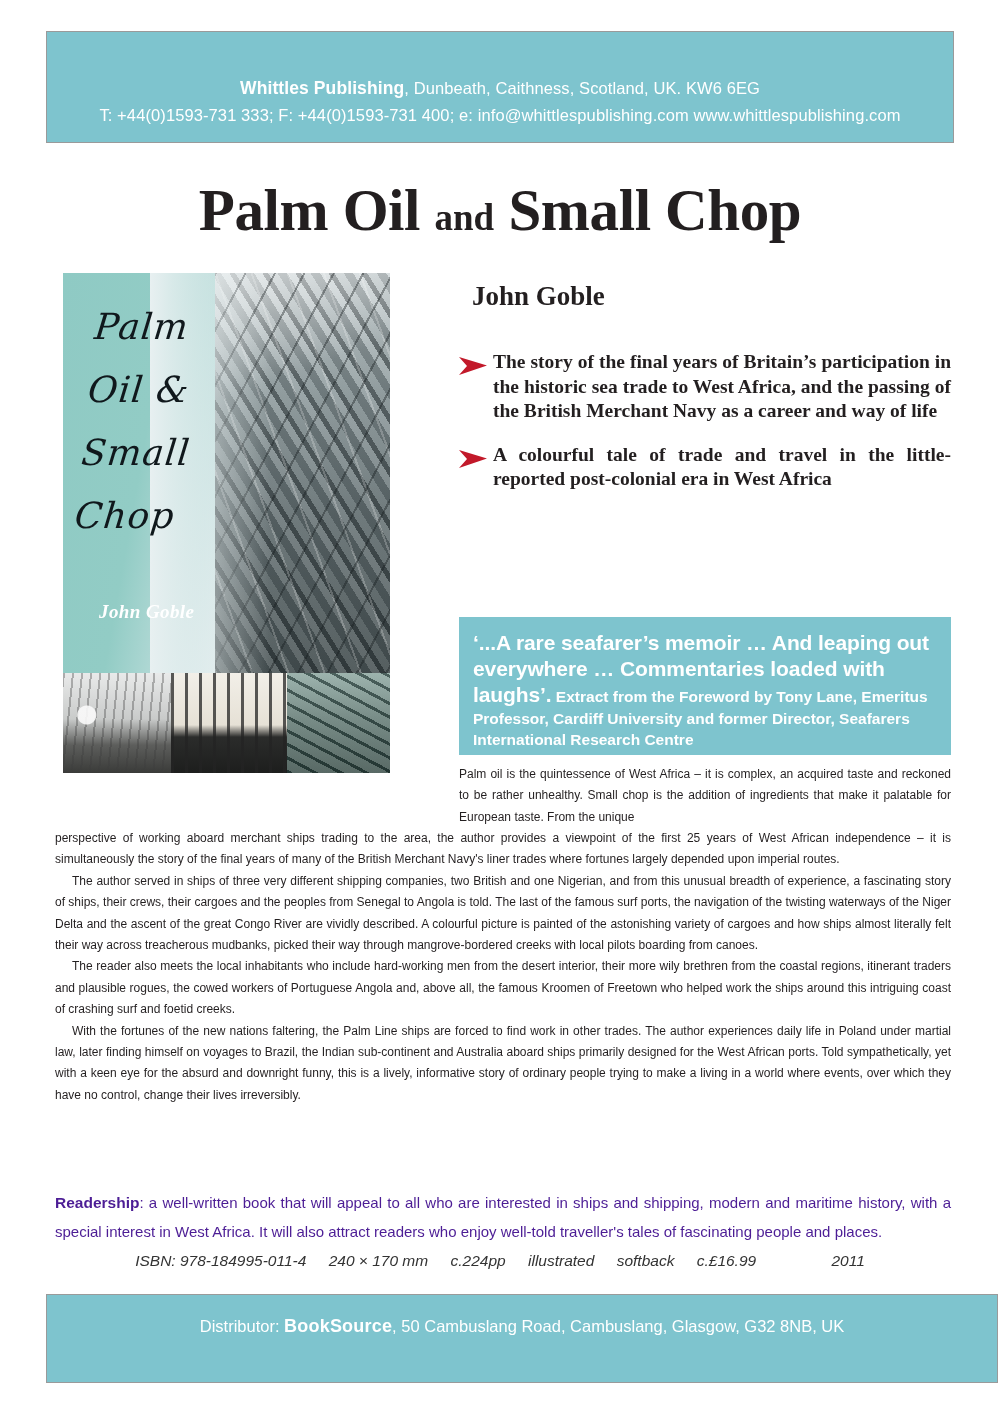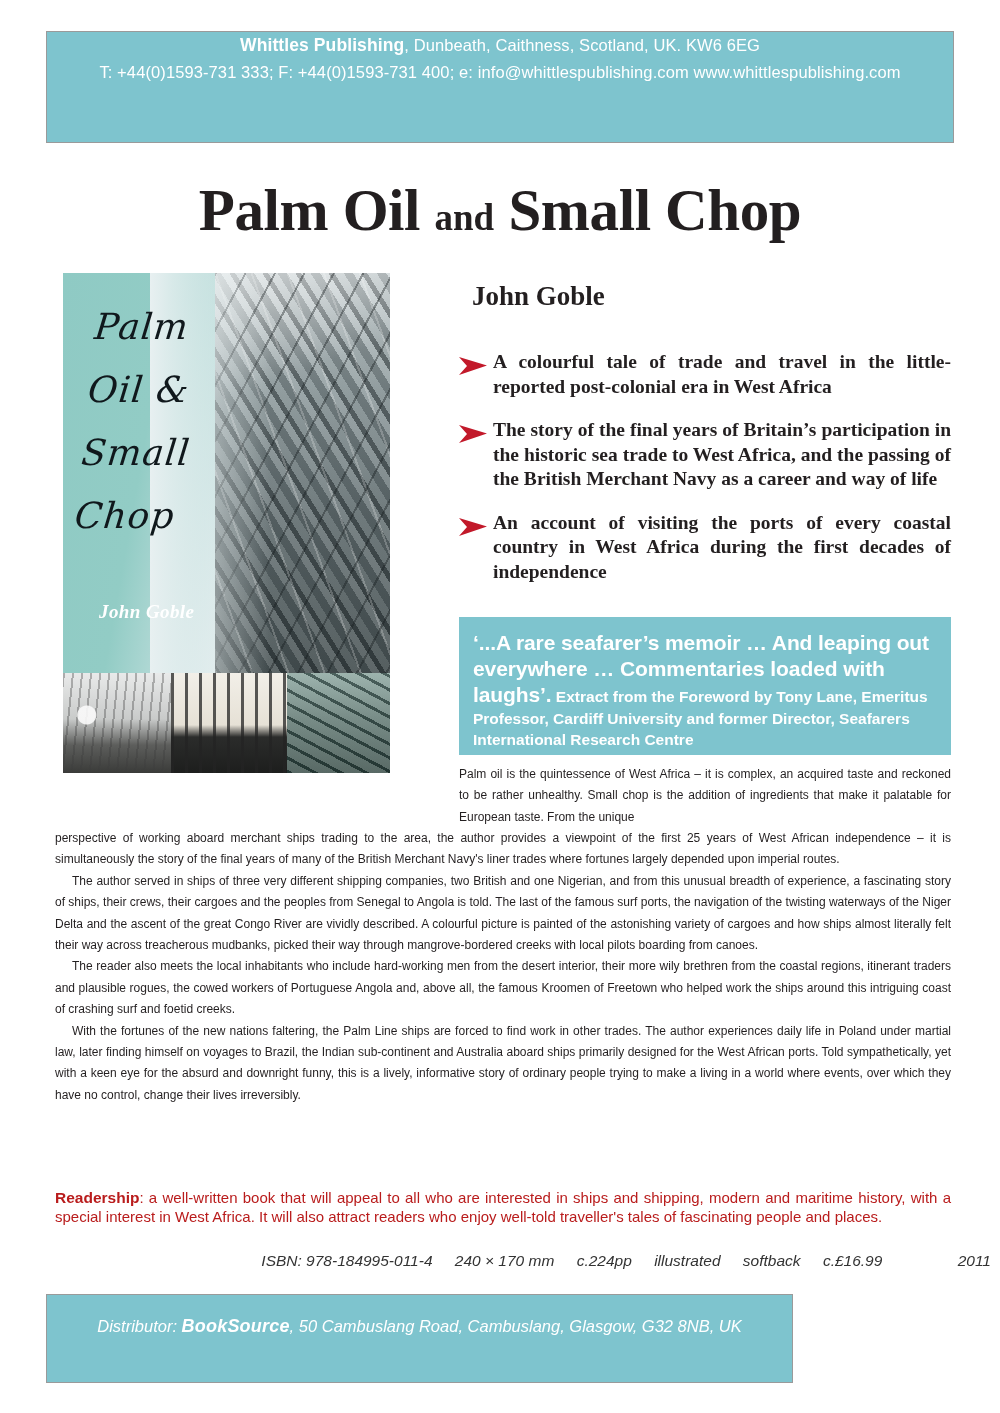--- a/index.html
+++ b/index.html
@@ -16,29 +16,29 @@
   
   .band{
     position:absolute;
     background:#7ec4ce;
     border:1px solid #9a9a9a;
     box-sizing:border-box;
     text-align:center;
     color:#ffffff;
   }
   #header-band{left:46px;top:31px;width:908px;height:112px;}
-  #footer-band{left:46px;top:1294px;width:747px;height:89px;font-style:italic;}
+  #footer-band{left:46px;top:1294px;width:952px;height:89px;}
 
   .hdr-line{
     font-size:16.5px;
     letter-spacing:.1px;
     line-height:27px;
     font-weight:400;
   }
-  #header-band .hdr-inner{}
+  #header-band .hdr-inner{padding-top:43px;}
   #header-band .pub-name{font-weight:bold;font-size:17.5px;}
 
   #footer-band .ftr-inner{padding-top:18px;}
   .ftr-line{font-size:16.5px;line-height:26px;}
   #footer-band .dist-name{font-weight:bold;font-size:18px;letter-spacing:.2px;}
 
   
   #main-title{
     position:absolute;left:0;top:176px;width:1000px;
     text-align:center;
@@ -160,27 +160,27 @@
     text-align:justify;
     color:#231f20;
   }
   #body-wrap{left:459px;top:764px;width:492px;}
   #body-full{left:55px;top:828px;width:896px;}
   .body-text p{margin:0;}
   .body-text p.ind{text-indent:17px;}
 
   #readership{
     position:absolute;left:55px;top:1188px;width:896px;
-    font-size:15px;line-height:19px;text-align:justify;color:#b91c1c;
+    font-size:15px;line-height:29px;text-align:justify;color:#4c1d95;
   }
   #readership b{font-weight:bold;font-size:15.5px;}
 
   #isbn-line{
     position:absolute;left:0;top:1252px;width:1000px;
-    text-align:right;
+    text-align:center;
     font-style:italic;
     font-size:15.5px;
     color:#333333;
   }
   #isbn-line span{margin:0 9px;}
   #isbn-line .yr{margin-left:62px;}
 </style>
 </head>
 <body>
 
@@ -214,40 +214,32 @@
   <div id="author-name">John Goble</div>
 
   <div id="bullets">
 
     <div class="bullet">
       <div class="arrow">
         <svg width="28" height="18" viewBox="0 0 28 18">
             <path d="M0 0 L28 8.5 L0 18 L8 9 Z" fill="#c2192a"></path>
           </svg>
       </div>
-      <div class="bullet-text">A colourful tale of trade and travel in the little-reported post-colonial era in West Africa</div>
+      <div class="bullet-text">The story of the final years of Britain’s participation in the historic sea trade to West Africa, and the passing of the British Merchant Navy as a career and way of life</div>
     </div>
 
     <div class="bullet">
       <div class="arrow">
         <svg width="28" height="18" viewBox="0 0 28 18">
             <path d="M0 0 L28 8.5 L0 18 L8 9 Z" fill="#c2192a"></path>
           </svg>
       </div>
-      <div class="bullet-text">The story of the final years of Britain’s participation in the historic sea trade to West Africa, and the passing of the British Merchant Navy as a career and way of life</div>
-    </div>
-
-    <div class="bullet">
-      <div class="arrow">
-        <svg width="28" height="18" viewBox="0 0 28 18">
-            <path d="M0 0 L28 8.5 L0 18 L8 9 Z" fill="#c2192a"></path>
-          </svg>
-      </div>
-      <div class="bullet-text">An account of visiting the ports of every coastal country in West Africa during the first decades of independence</div>
-    </div>
+      <div class="bullet-text">A colourful tale of trade and travel in the little-reported post-colonial era in West Africa</div>
+    </div>
+
 
   </div>
 
   <div id="quote-box">
     <span class="q-main">‘...A rare seafarer’s memoir … And leaping out everywhere … Commentaries loaded with laughs’.</span><span class="q-src"> Extract from the Foreword by Tony Lane, Emeritus Professor, Cardiff University and former Director, Seafarers International Research Centre</span>
   </div>
 
   <div class="body-text" id="body-wrap">
     <p>Palm oil is the quintessence of West Africa –  it is complex, an acquired taste and reckoned to be rather unhealthy. Small chop is the addition of ingredients that make it palatable for European taste. From the unique</p>
   </div>

